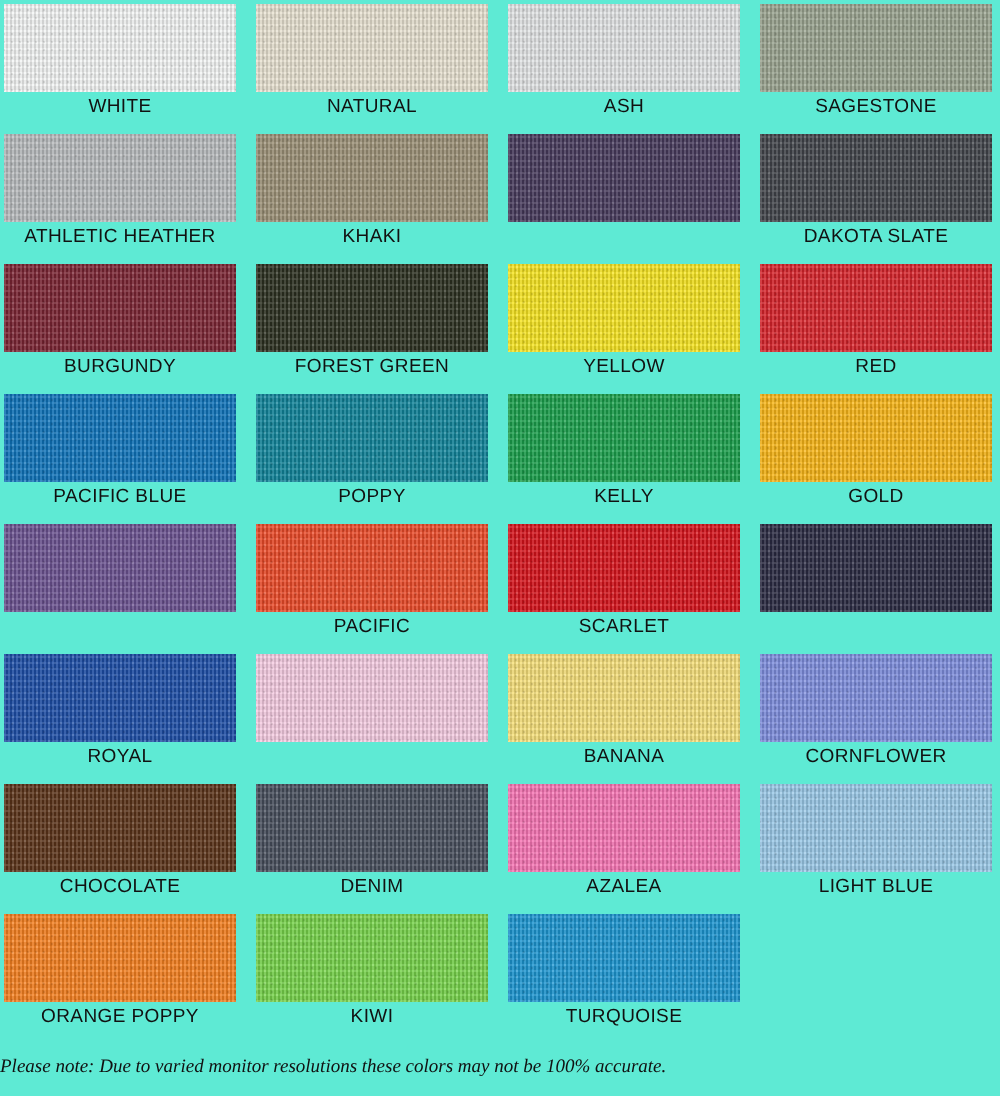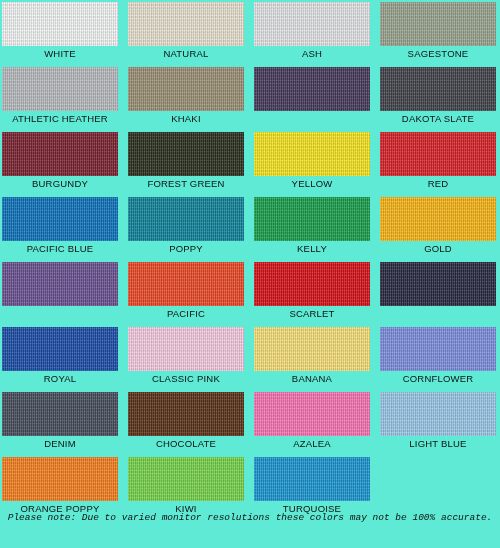--- a/index.html
+++ b/index.html
@@ -82,24 +82,24 @@
     font-family: "Liberation Sans", sans-serif;
     font-size: 9.5px;
     letter-spacing: 0.2px;
     color: #111111;
     white-space: nowrap;
     overflow: hidden;
   }
   .footer-note {
     position: absolute;
     left: 0;
-    top: 512px;
+    top: 528px;
     width: 500px;
-    text-align: center;
-    font-family: Liberation Mono, monospace;
+    text-align: left;
+    font-family: Liberation Serif, serif;
     font-style: italic;
     font-size: 9.5px;
     line-height: 12px;
     color: #111111;
     white-space: nowrap;
   }
 </style>
 </head>
 <body>
 
@@ -182,39 +182,38 @@
       </div>
       <div class="swatch-cell">
         <div class="swatch-chip" style="background-color: rgb(42, 42, 66);"></div>
       </div>
       <div class="swatch-cell">
         <div class="swatch-chip" style="background-color: rgb(29, 78, 168);"></div>
         <div class="swatch-label">ROYAL</div>
       </div>
       <div class="swatch-cell">
         <div class="swatch-chip" style="background-color: rgb(246, 204, 226);"></div>
-        <div class="swatch-label">CLASSIC PINK</div>
       </div>
       <div class="swatch-cell">
         <div class="swatch-chip" style="background-color: rgb(247, 224, 122);"></div>
         <div class="swatch-label">BANANA</div>
       </div>
       <div class="swatch-cell">
         <div class="swatch-chip" style="background-color: rgb(126, 142, 222);"></div>
         <div class="swatch-label">CORNFLOWER</div>
       </div>
       <div class="swatch-cell">
+        <div class="swatch-chip" style="background-color: rgb(91, 51, 24);"></div>
+        <div class="swatch-label">CHOCOLATE</div>
+      </div>
+      <div class="swatch-cell">
         <div class="swatch-chip" style="background-color: rgb(71, 78, 92);"></div>
         <div class="swatch-label">DENIM</div>
       </div>
       <div class="swatch-cell">
-        <div class="swatch-chip" style="background-color: rgb(91, 51, 24);"></div>
-        <div class="swatch-label">CHOCOLATE</div>
-      </div>
-      <div class="swatch-cell">
         <div class="swatch-chip" style="background-color: rgb(248, 116, 180);"></div>
         <div class="swatch-label">AZALEA</div>
       </div>
       <div class="swatch-cell">
         <div class="swatch-chip" style="background-color: rgb(154, 201, 232);"></div>
         <div class="swatch-label">LIGHT BLUE</div>
       </div>
       <div class="swatch-cell">
         <div class="swatch-chip" style="background-color: rgb(246, 128, 31);"></div>
         <div class="swatch-label">ORANGE POPPY</div>

